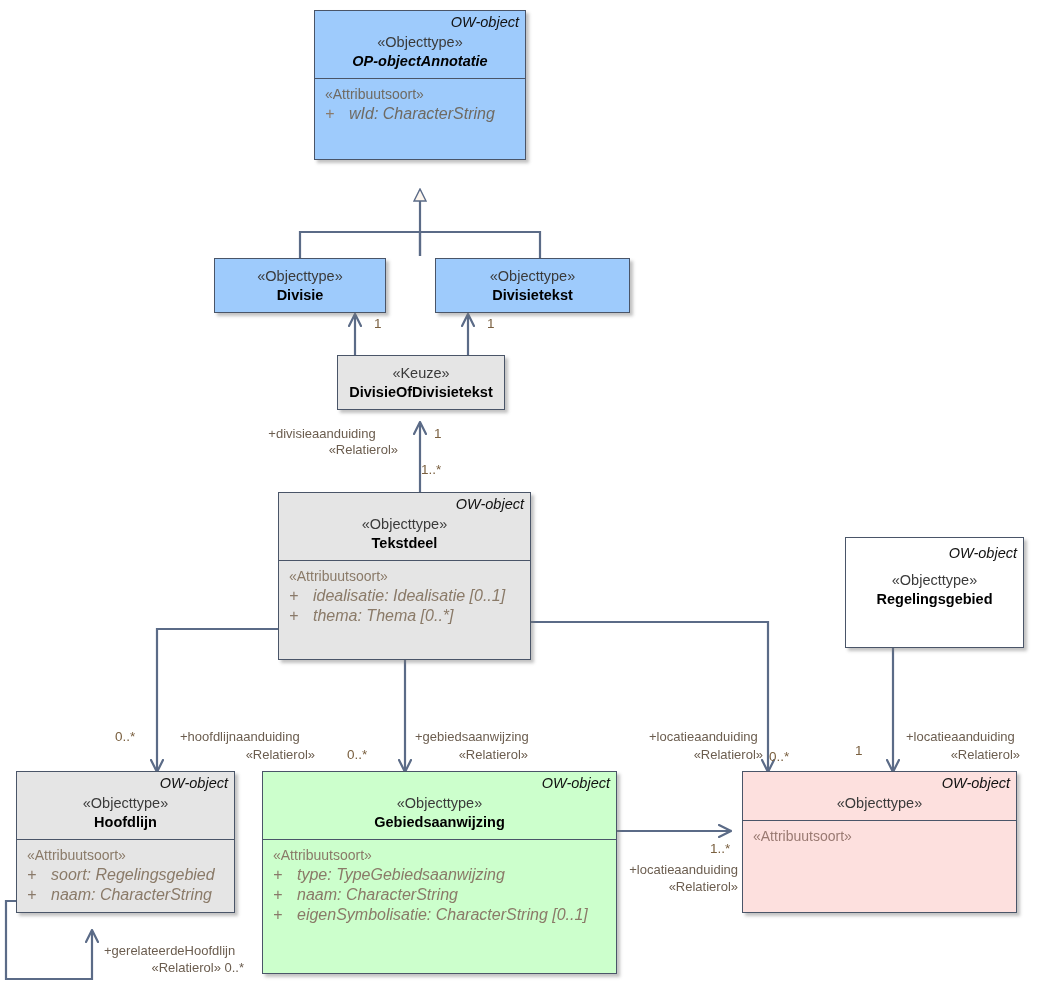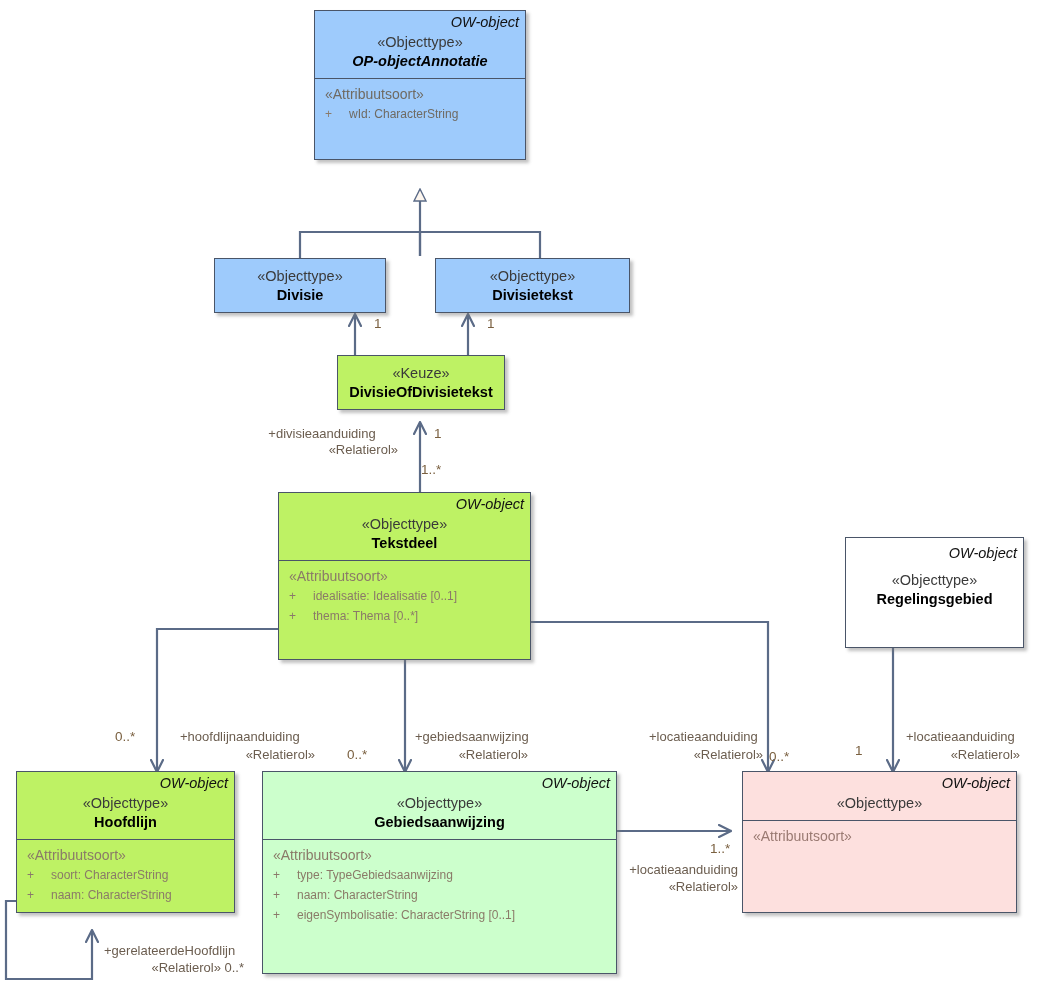--- a/index.html
+++ b/index.html
@@ -62,34 +62,35 @@
   .classname.abstract {
     font-style: italic;
   }
   .attr-stereotype {
     font-size: 14px;
     color: #6a6a6a;
     line-height: 20px;
     padding-left: 4px;
   }
   .attr-row {
-    font-size: 12px;
+    font-size: 16px;
     color: #8a7a6a;
     line-height: 20px;
     white-space: nowrap;
+    font-style: italic;
   }
   .attr-row .vis {
     display: inline-block;
     width: 24px;
     padding-left: 4px;
     color: #8a7a6a;
   }
   
   .fill-blue  { background: #9ecbfc; }
-  .fill-cyan  { background: #bef264; }
+  .fill-cyan  { background: #e5e5e5; }
   .fill-green { background: #ccffcc; }
   .fill-pink  { background: #fde0de; }
   .fill-white { background: #ffffff; }
 
   .fill-blue .attr-row, .fill-blue .attr-stereotype { color: #6f6a62; }
   .fill-cyan .attr-row, .fill-cyan .attr-stereotype { color: #8a7a68; }
   .fill-green .attr-row, .fill-green .attr-stereotype { color: #8a7a68; }
   .fill-pink .attr-row, .fill-pink .attr-stereotype { color: #9a7a72; }
 
   .edge-label {
@@ -211,21 +212,21 @@
 
   <div class="uml-class fill-cyan" style="left:16px; top:771px; width:219px; height:142px;">
     <div class="compartment-head">
       <div class="ow-tag">OW-object</div>
       <div class="stereotype">«Objecttype»</div>
       <div class="classname">Hoofdlijn</div>
     </div>
     <div class="compartment-body">
       <div class="attr-stereotype">«Attribuutsoort»</div>
       <div class="attr-row">
-        <span class="vis">+</span><span>soort: CharacterString</span>
+        <span class="vis">+</span><span>soort: Regelingsgebied</span>
       </div>
       <div class="attr-row">
         <span class="vis">+</span><span>naam: CharacterString</span>
       </div>
     </div>
   </div>
 
   <div class="uml-class fill-green" style="left:262px; top:771px; width:355px; height:203px;">
     <div class="compartment-head">
       <div class="ow-tag">OW-object</div>

